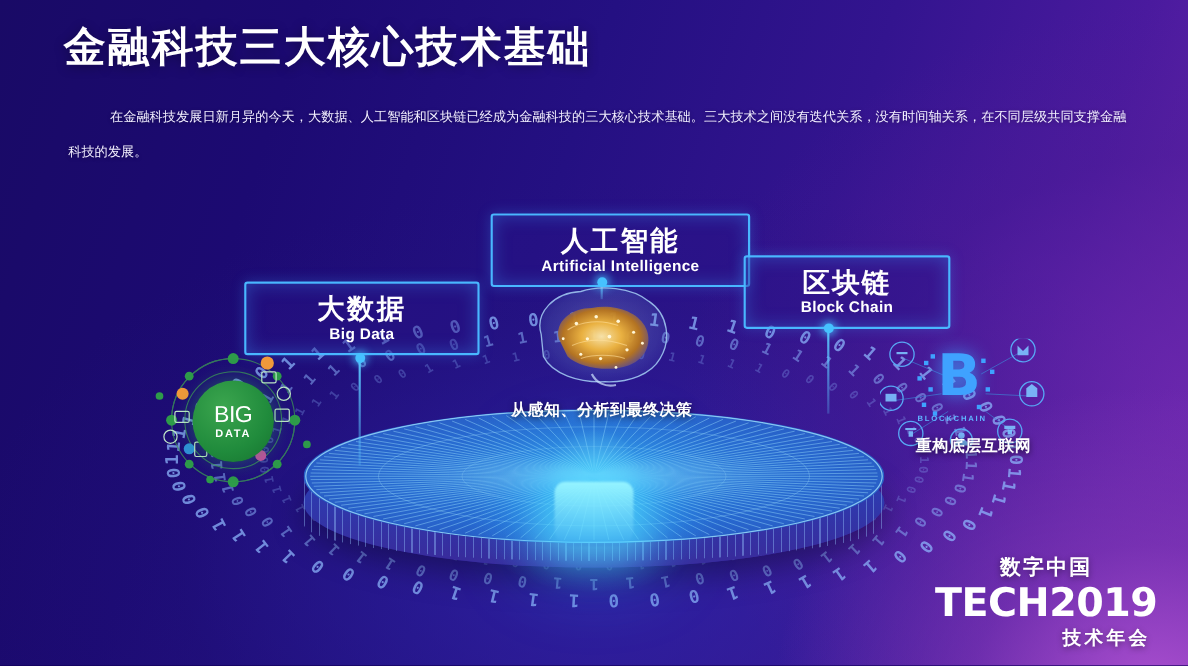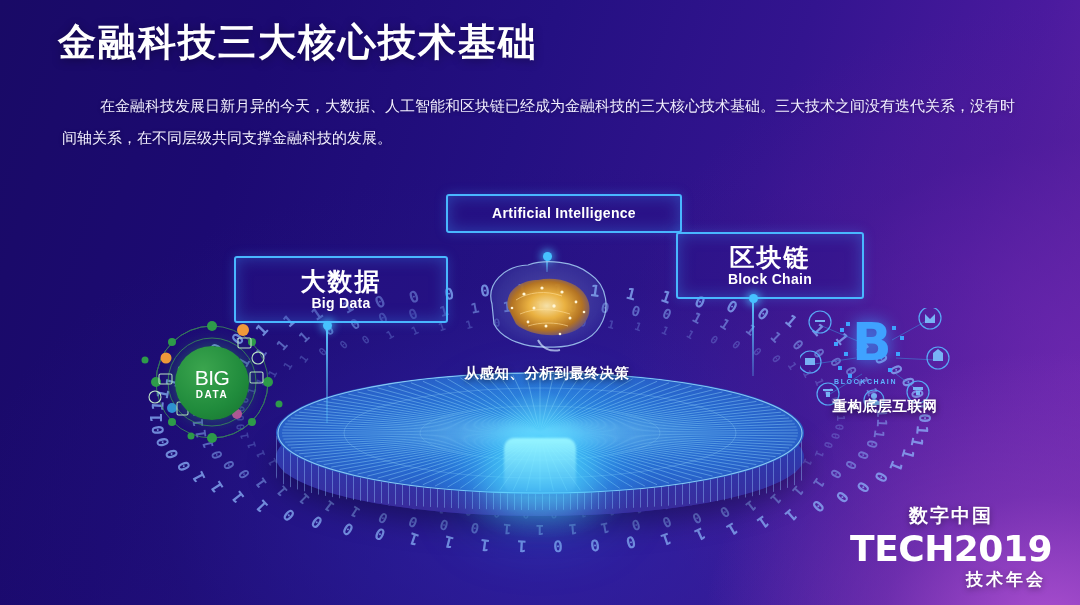--- a/index.html
+++ b/index.html
@@ -15,21 +15,21 @@
   }
 
   
   .title{
     position:absolute;left:58px;top:17px;
     font-size:38px;font-weight:bold;color:#ffffff;letter-spacing:2px;
     text-shadow:0 2px 10px rgba(0,0,0,.35);
   }
   .body-copy{
     position:absolute;left:62px;top:90px;width:962px;
-    font-size:15px;line-height:32px;color:#f2efff;text-indent:38px;
+    font-size:12px;line-height:32px;color:#f2efff;text-indent:38px;
     text-shadow:0 1px 4px rgba(0,0,0,.3);
   }
 
   
   .binary{position:absolute;color:#8fb9ff;font-family:"DejaVu Sans Mono","Liberation Mono",monospace;
     font-weight:bold;pointer-events:none;user-select:none;opacity:.62;white-space:nowrap;}
 
   
   .disc-wrap{position:absolute;left:268px;top:352px;width:544px;height:200px;}
   .disc-side{
@@ -446,21 +446,21 @@
         <ellipse cx="264" cy="61" rx="120" ry="27" fill="none" stroke="#a8e8ff" stroke-width="0.7" opacity="0.28"></ellipse>
       </svg>
     </div>
     <div class="core-glow"></div>
     <div class="disc-core"></div>
   </div>
 
   <div class="title">金融科技三大核心技术基础</div>
   <div class="body-copy">在金融科技发展日新月异的今天，大数据、人工智能和区块链已经成为金融科技的三大核心技术基础。三大技术之间没有迭代关系，没有时间轴关系，在不同层级共同支撑金融科技的发展。</div>
 
-  <div class="tech-box" style="left:234px;top:256px;width:178px;">
+  <div class="tech-box" style="left:222px;top:256px;width:178px;">
     <div class="tech-cn">大数据</div>
     <div class="tech-en">Big Data</div>
   </div>
   <div class="connector" style="left:326px;top:325px;height:98px;">
     <div class="knob"></div>
   </div>
 
   <div class="bd-cluster">
     <svg width="162" height="128" viewBox="0 0 162 128">
       <g stroke="#3e9a55" stroke-width="1" fill="none" opacity="0.75">
@@ -504,20 +504,21 @@
     <div class="bd-ball">
       <div class="bd-big">BIG</div>
       <div class="bd-data">DATA</div>
     </div>
   </div>
 
   <div class="caption" style="left:110px;top:445px;width:200px;">
   </div>
 
   <div class="tech-box" style="left:446px;top:194px;width:200px;">
+    <div class="tech-cn">人工智能</div>
     <div class="tech-en">Artificial Intelligence</div>
   </div>
   <div class="connector" style="left:546px;top:256px;height:16px;">
     <div class="knob"></div>
   </div>
 
   <div class="brain">
     <svg width="140" height="104" viewBox="0 0 140 104">
       <defs>
         <radialGradient id="brainG" cx="48%" cy="48%" r="58%">

